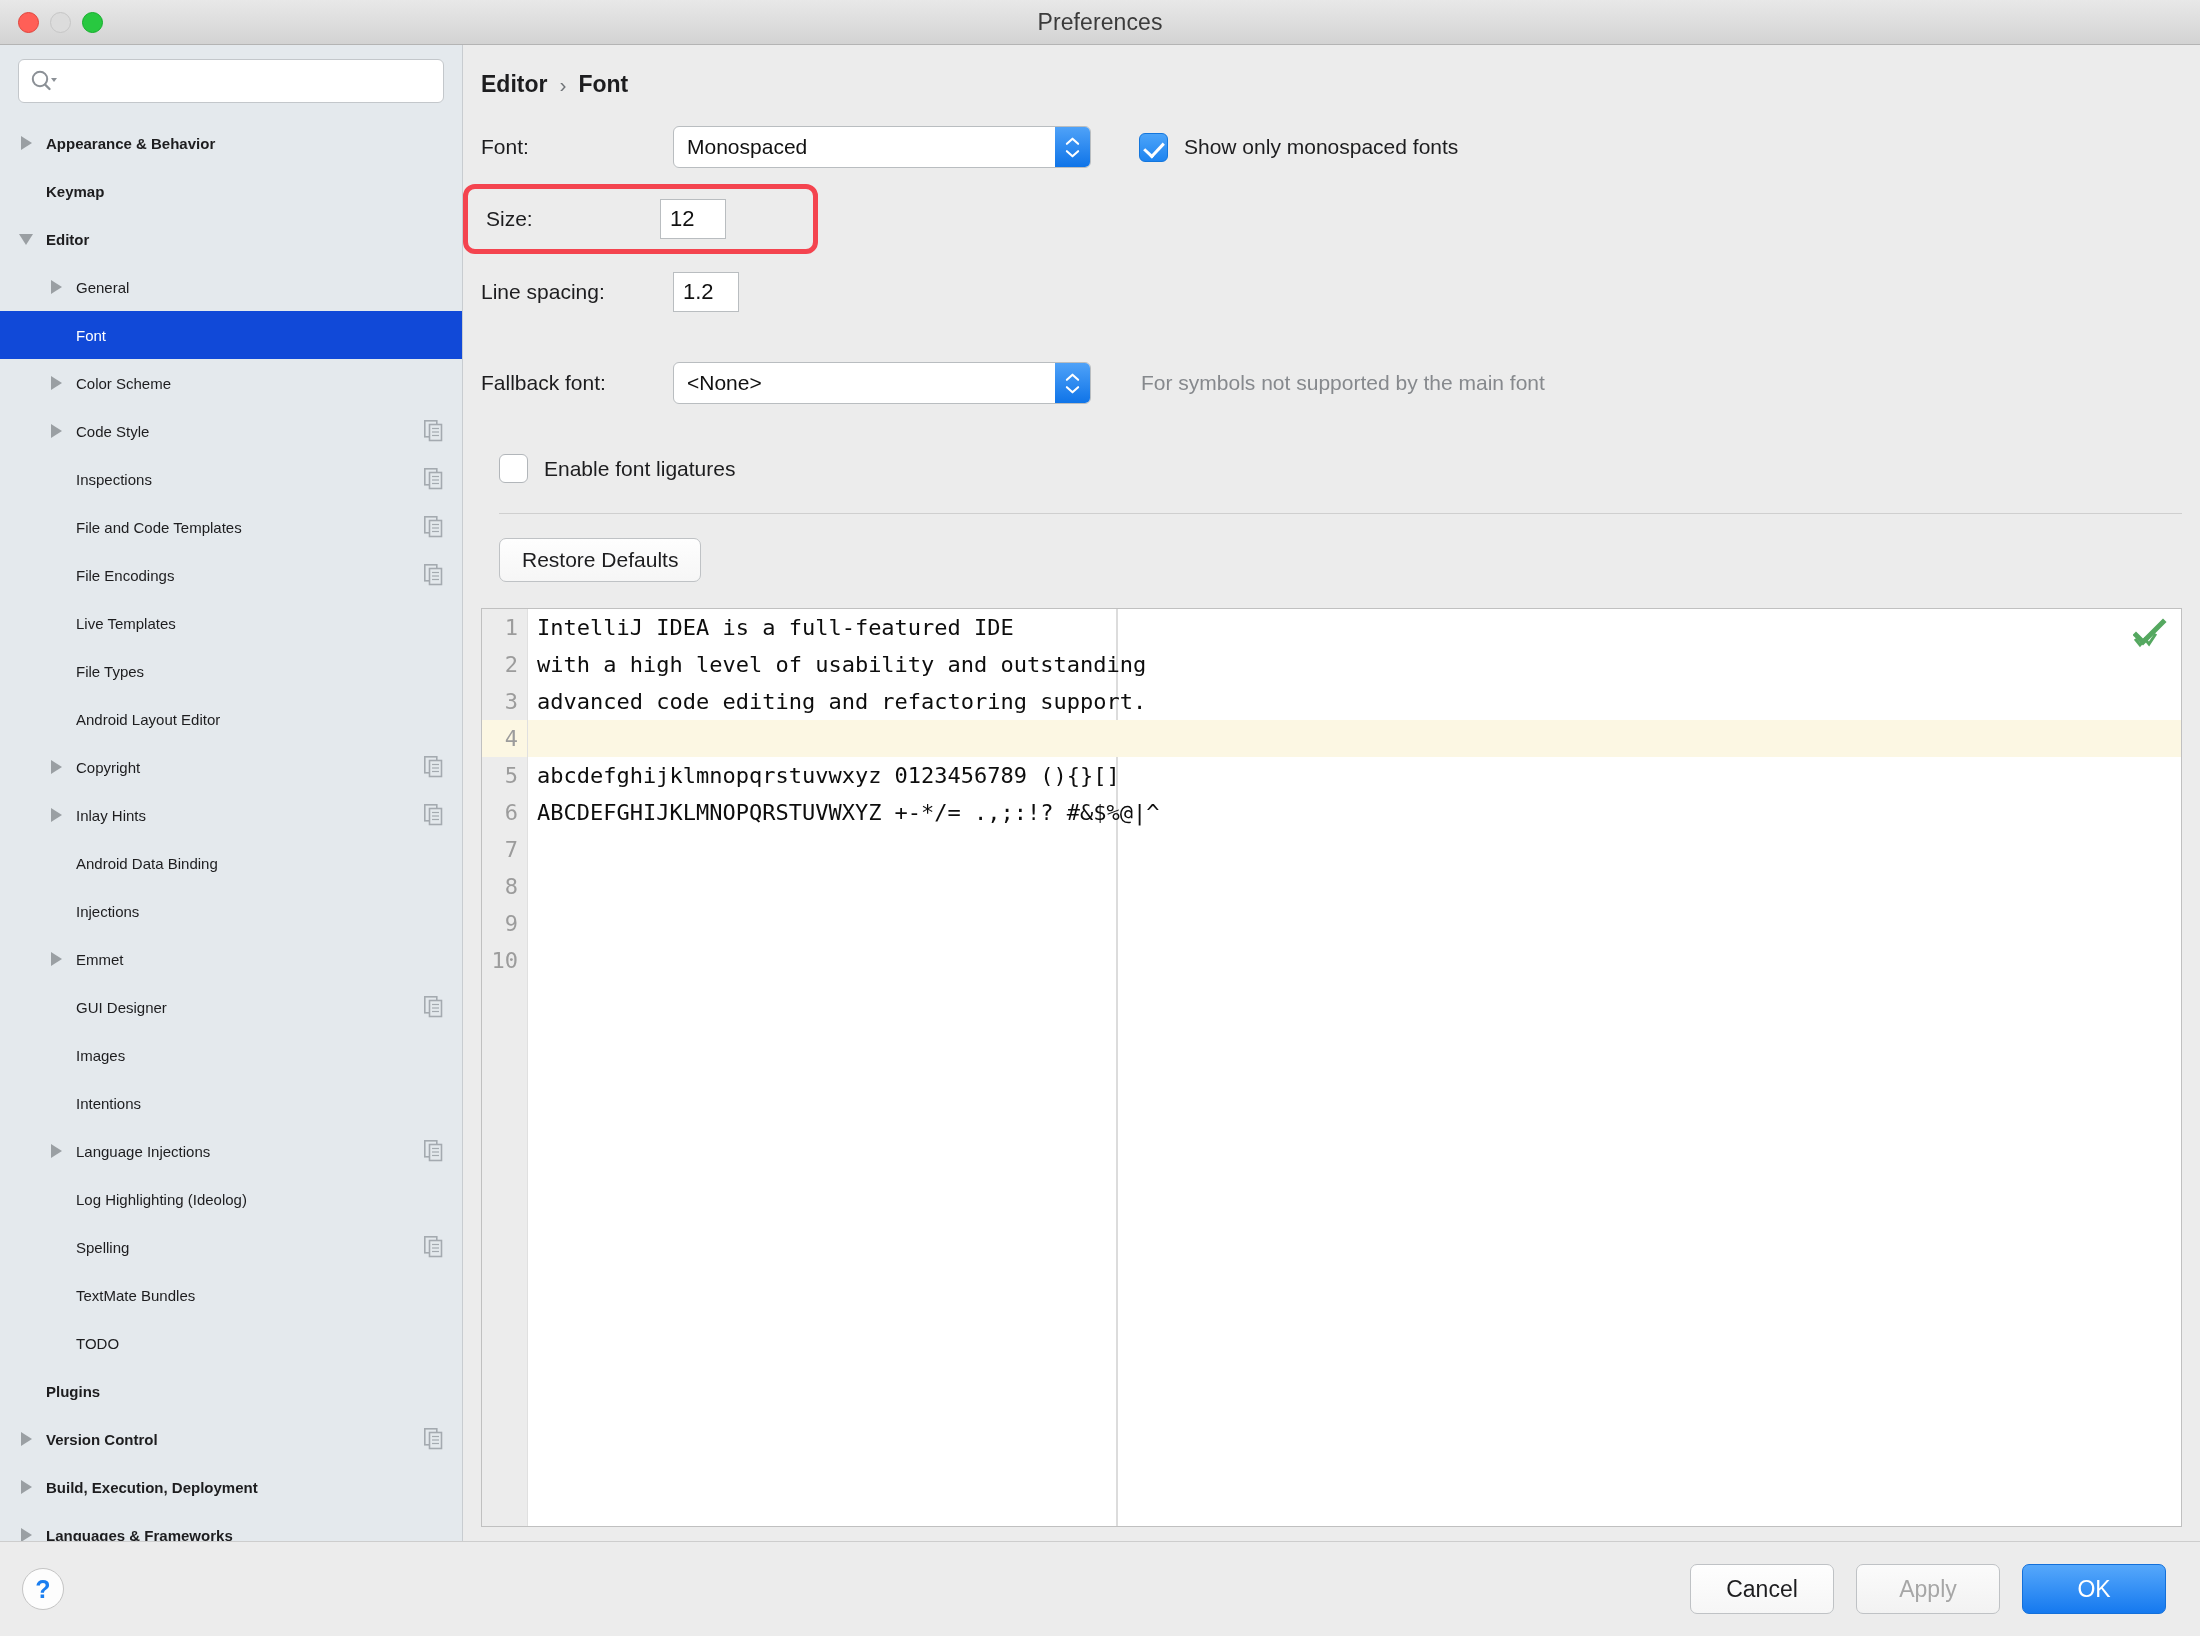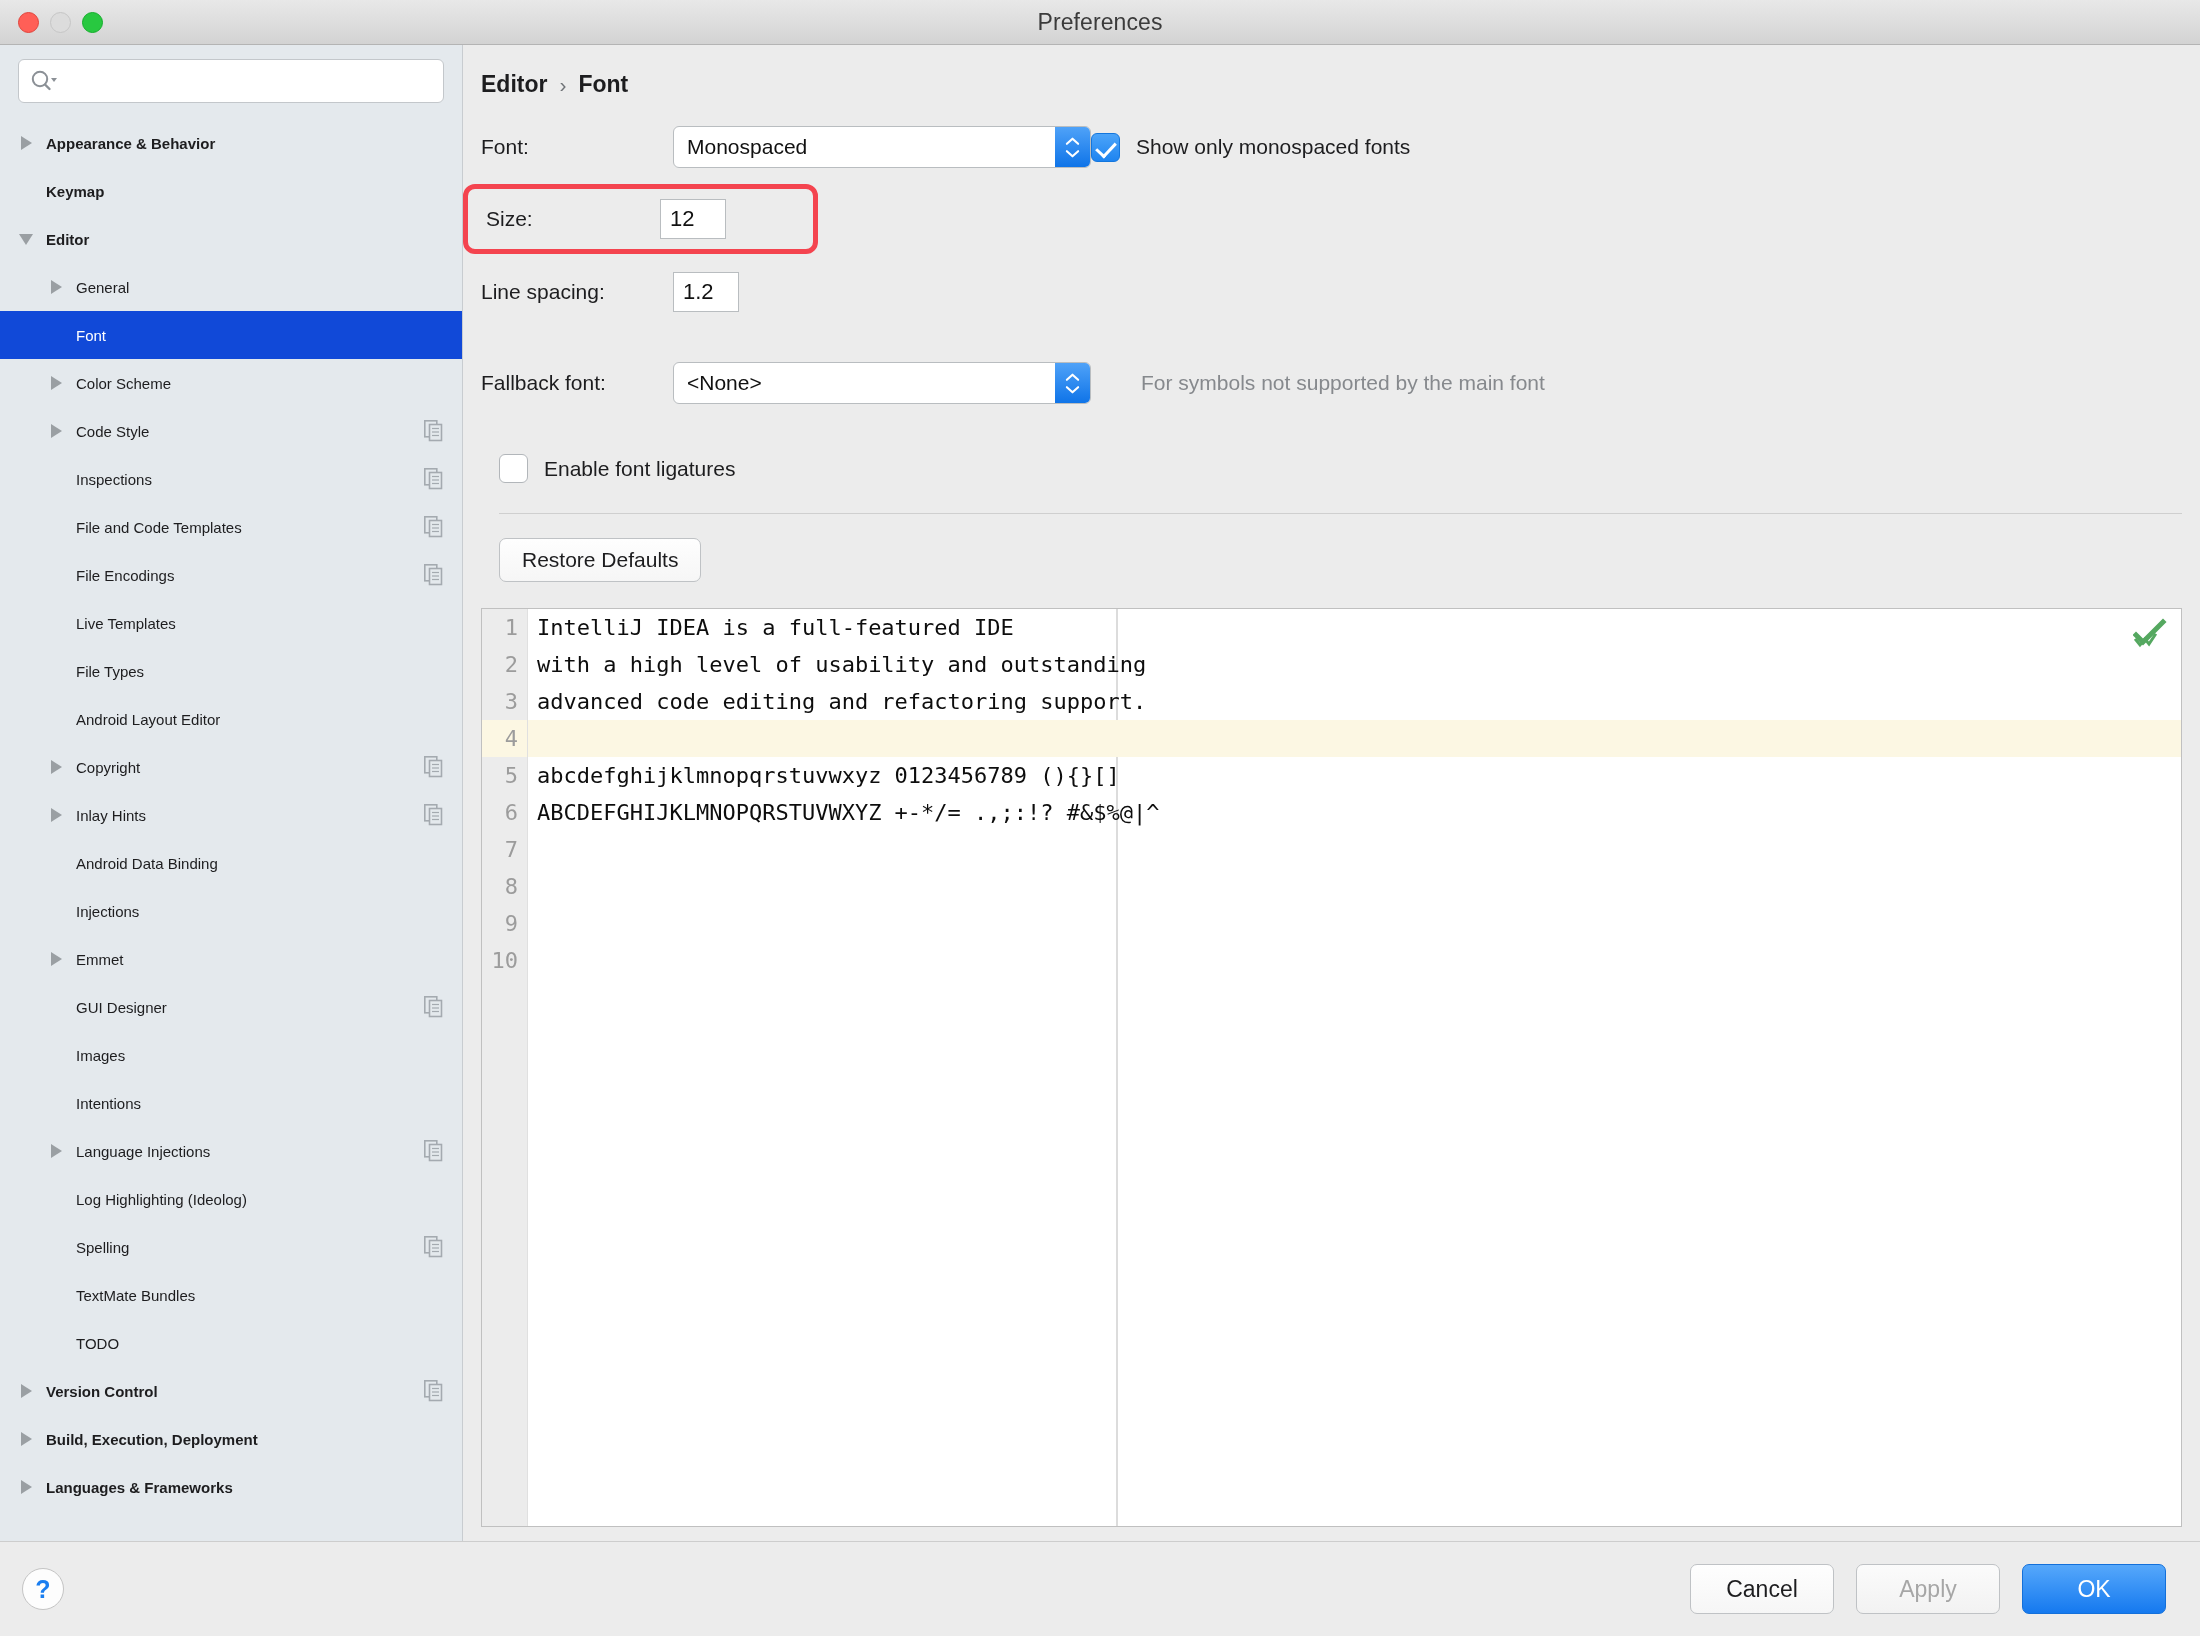--- a/index.html
+++ b/index.html
@@ -400,20 +400,24 @@
                 <line x1="8" y1="15.5" x2="15" y2="15.5" stroke="#9aa0a6" stroke-width="1.2"></line>
               </svg></span>
           </div>
           <div class="tnode lvl1">
             <span class="arrow "></span>
             <span class="tlabel">TextMate Bundles</span>
           </div>
           <div class="tnode lvl1">
             <span class="arrow "></span>
             <span class="tlabel">TODO</span>
+          </div>
+          <div class="tnode lvl0">
+            <span class="arrow "></span>
+            <span class="tlabel">Plugins</span>
           </div>
           <div class="tnode lvl0">
             <span class="arrow right"></span>
             <span class="tlabel">Version Control</span>
             <span class="copy-icon"><svg width="20" height="22" viewBox="0 0 20 22">
                 <rect x="0.8" y="0.8" width="12" height="16" fill="none" stroke="#9aa0a6" stroke-width="1.6"></rect>
                 <rect x="5.5" y="4.5" width="12" height="16" fill="#e4e9ed" stroke="#9aa0a6" stroke-width="1.6"></rect>
                 <line x1="8" y1="8.5" x2="15" y2="8.5" stroke="#9aa0a6" stroke-width="1.2"></line>
                 <line x1="8" y1="12" x2="15" y2="12" stroke="#9aa0a6" stroke-width="1.2"></line>
                 <line x1="8" y1="15.5" x2="15" y2="15.5" stroke="#9aa0a6" stroke-width="1.2"></line>
@@ -447,21 +451,21 @@
             <span class="cval">Monospaced</span>
             <span class="stepper">
               <svg class="chev" viewBox="0 0 16 9">
                   <path d="M2 7 L8 1.5 L14 7" fill="none" stroke="#fff" stroke-width="2.2" stroke-linecap="round" stroke-linejoin="round"></path>
                 </svg>
               <svg class="chev" viewBox="0 0 16 9">
                   <path d="M2 2 L8 7.5 L14 2" fill="none" stroke="#fff" stroke-width="2.2" stroke-linecap="round" stroke-linejoin="round"></path>
                 </svg>
             </span>
           </div>
-          <div class="check-wrap" style="">
+          <div class="check-wrap" style="margin-left:48px;">
             <span class="cbox on"></span>
             <span class="check-label">Show only monospaced fonts</span>
           </div>
         </div>
 
         
         <div id="size-row-wrap">
           <div class="frow">
             <span class="flabel">Size:</span>
             <div class="numfield">12</div>

